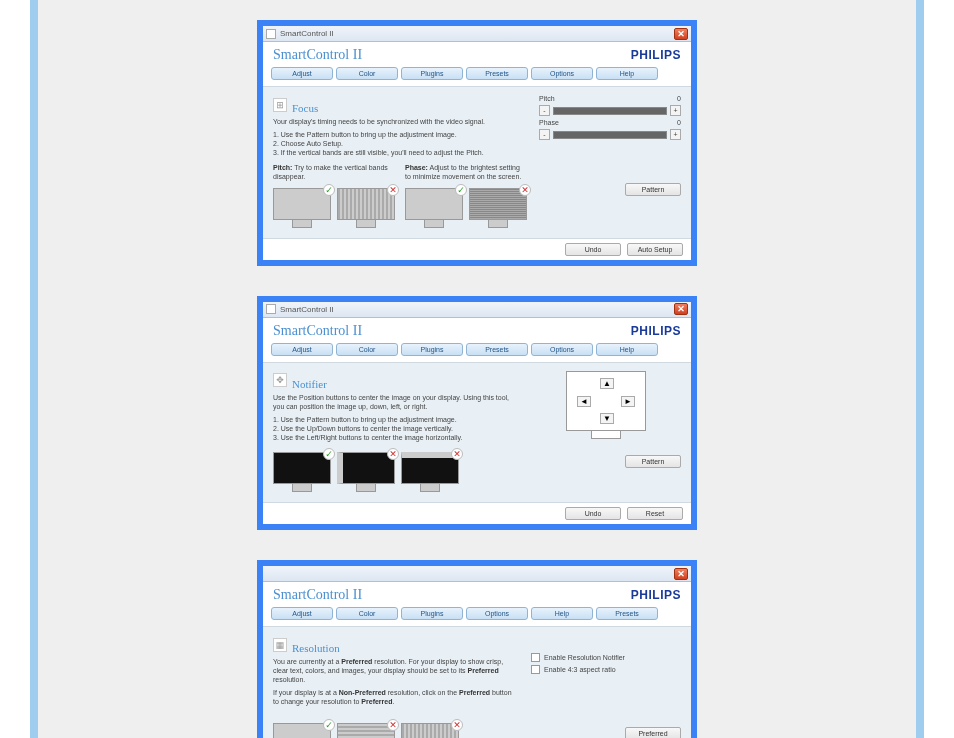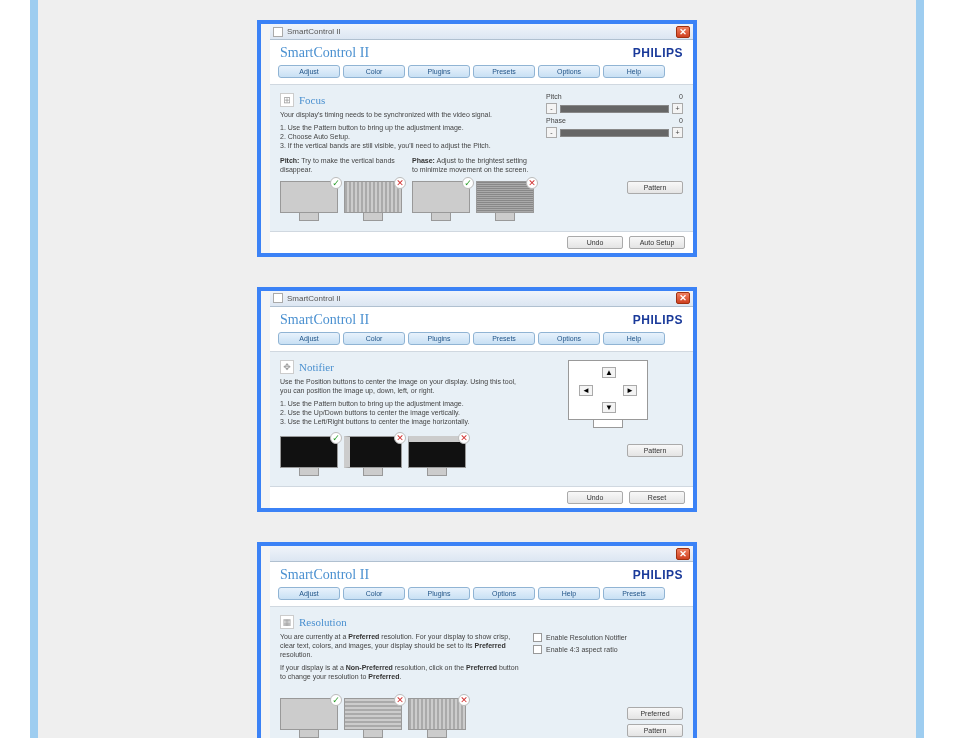--- a/index.html
+++ b/index.html
@@ -4,21 +4,21 @@
 <style>
   * { box-sizing: border-box; margin: 0; padding: 0; }
   body { font-family: Arial, sans-serif; font-size: 8px; background: #fff; width: 954px; }
   .page-wrap { display: flex; }
   .blue-strip { width: 8px; background: #9ecdf0; height: 738px; }
   .left-strip { margin-left: 30px; }
   .right-strip { margin-right: 30px; }
   .gray-area { background: #efefef; flex: 1; padding: 20px 0; display: flex; flex-direction: column; align-items: center; gap: 30px; }
   .window {
     width: 440px; background: #f5f5f5;
-    border: 4px solid #3b82f6; border-radius: 0; padding-left: 9px;
+    border: 6px solid #3b82f6; border-radius: 0;
   }
   .titlebar {
     height: 16px; background: linear-gradient(#f0f4fa,#dce6f2);
     border-bottom: 1px solid #b0c0d0;
     display: flex; align-items: center; padding: 0 3px;
     font-size: 8px; color: #555;
   }
   .titlebar .ticon {
     width: 10px; height: 10px; border: 1px solid #aaa; margin-right: 4px; background:#fff;
   }
@@ -47,21 +47,21 @@
     cursor: pointer;
   }
   .content {
     background: #e8f0f6; padding: 8px 10px 8px 10px; min-height: 100px; position: relative;
   }
   .section-title-row { display:flex; align-items:center; gap:5px; margin-bottom:3px; }
   .section-icon {
     width: 14px; height: 14px; border: 1px solid #ccc; background: #fff;
     display: flex; align-items: center; justify-content: center; font-size: 9px; color:#999;
   }
-  .section-title { color: #4a90d0; font-family: 'Comic Sans MS', cursive; font-size: 11px; }
+  .section-title { color: #4a90d0; font-family: 'Comic Sans MS', cursive; font-size: 11px; margin-top: 7px; }
   .desc { font-size: 7px; color: #444; line-height: 1.3; margin-bottom: 4px; }
   .step { font-size: 7px; color: #444; line-height: 1.3; }
   .bold-label { font-weight: bold; font-size: 7px; color: #333; }
   .content-split { display: flex; gap: 12px; }
   .left-side { flex: 1; }
   .right-side { width: 150px; }
   .slider-row { display:flex; align-items:center; gap:3px; font-size:7px; color:#444; margin-bottom:3px; }
   .slider-label { width: 26px; }
   .sbtn { width: 11px; height: 11px; border: 1px solid #aaa; background: #f4f4f4; font-size:7px; line-height:9px; text-align:center; cursor:pointer; }
   .slider-bar { flex:1; height: 8px; background: #666; border: 1px solid #888; }

